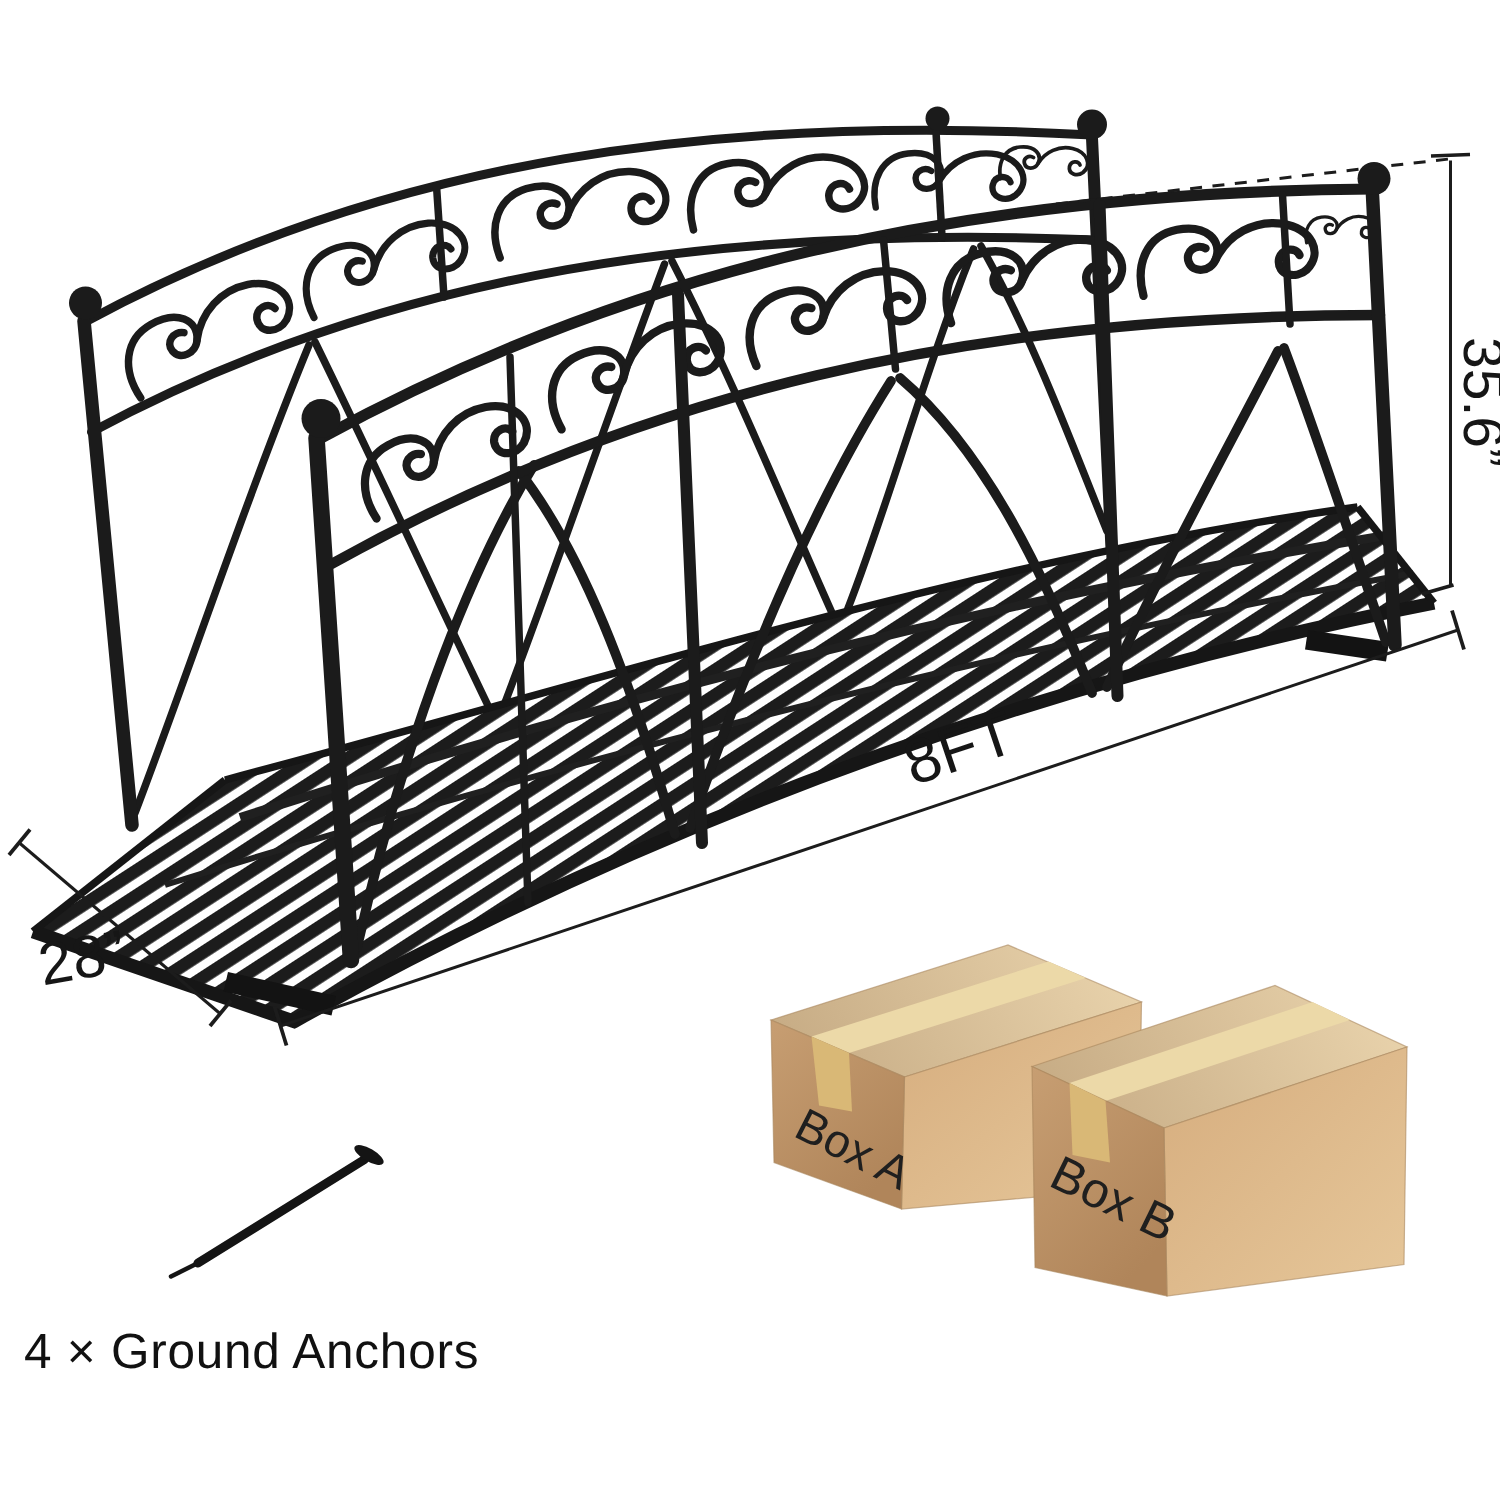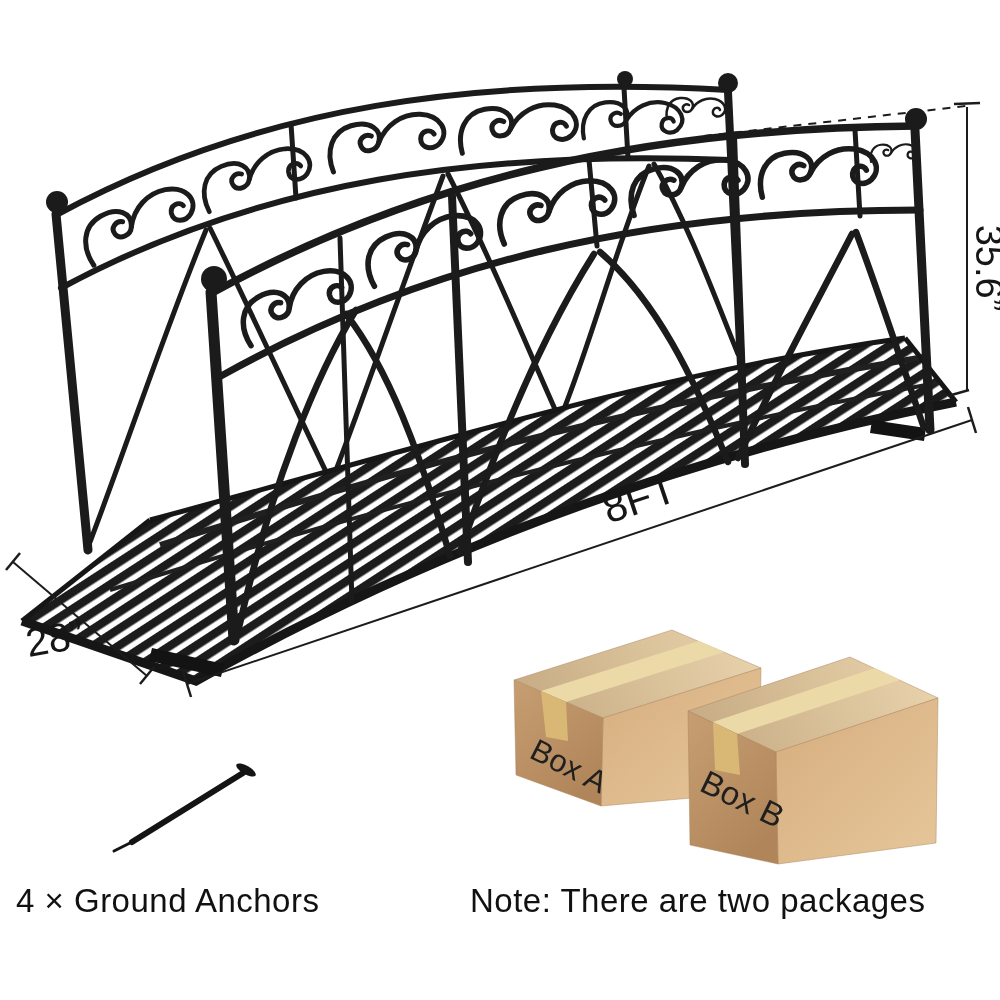--- a/index.html
+++ b/index.html
@@ -156,14 +156,13 @@
     <polygon points="688,711 850,657 938,698 776,752" fill="url(#gTop)"></polygon>
     <polygon points="713,722 875,668 900,680 737,734" fill="#ecd9a8" stroke="none"></polygon>
     <polygon points="776,752 938,698 936,843 778,864" fill="url(#gRight)"></polygon>
     <polygon points="688,711 776,752 778,864 690,845" fill="url(#gLeft)"></polygon>
     <polygon points="713,722 737,734 740,775 715,770" fill="#d9b876" stroke="none"></polygon>
   </g>
   <text class="box-label" font-size="33" transform="translate(698,790) rotate(26)">Box B</text>
 </svg>
 
   <div class="caption caption-left">4 × Ground Anchors</div>
-  <div class="caption caption-right">Note: There are two packages</div>
 </div>
 
 </body></html>

